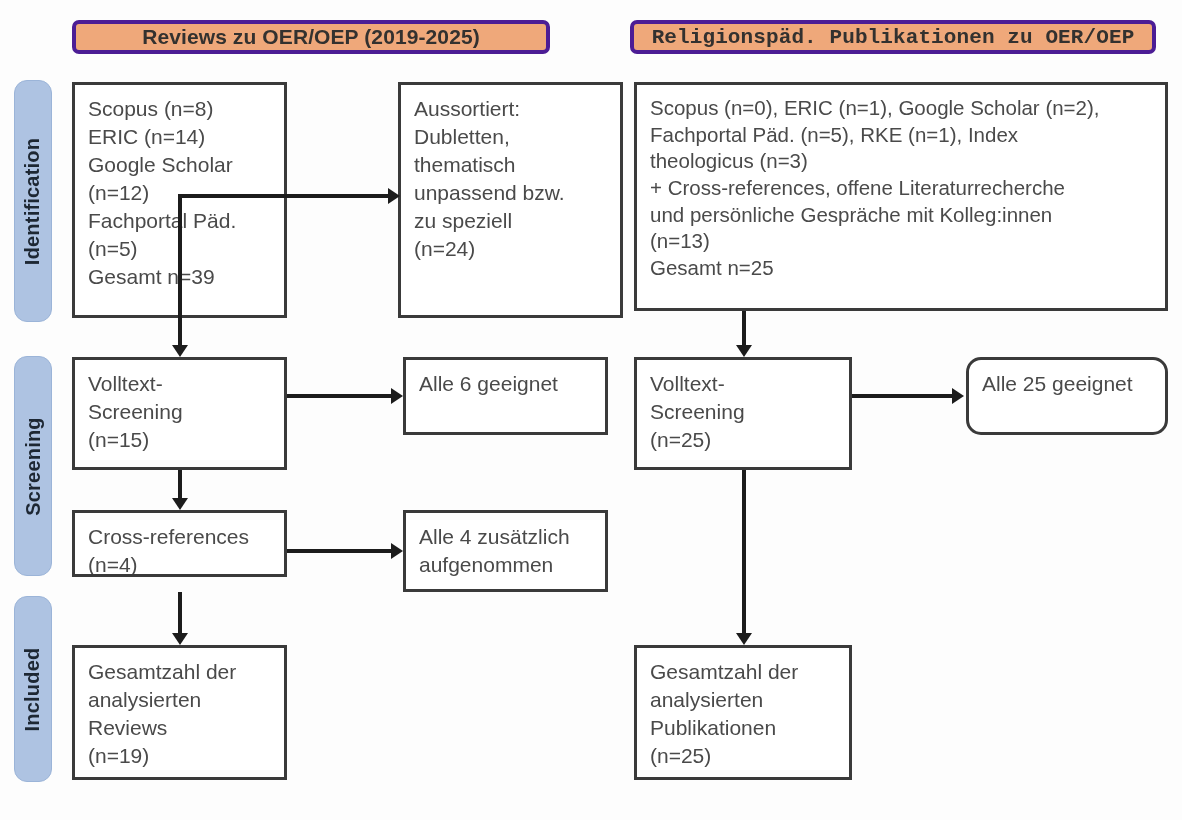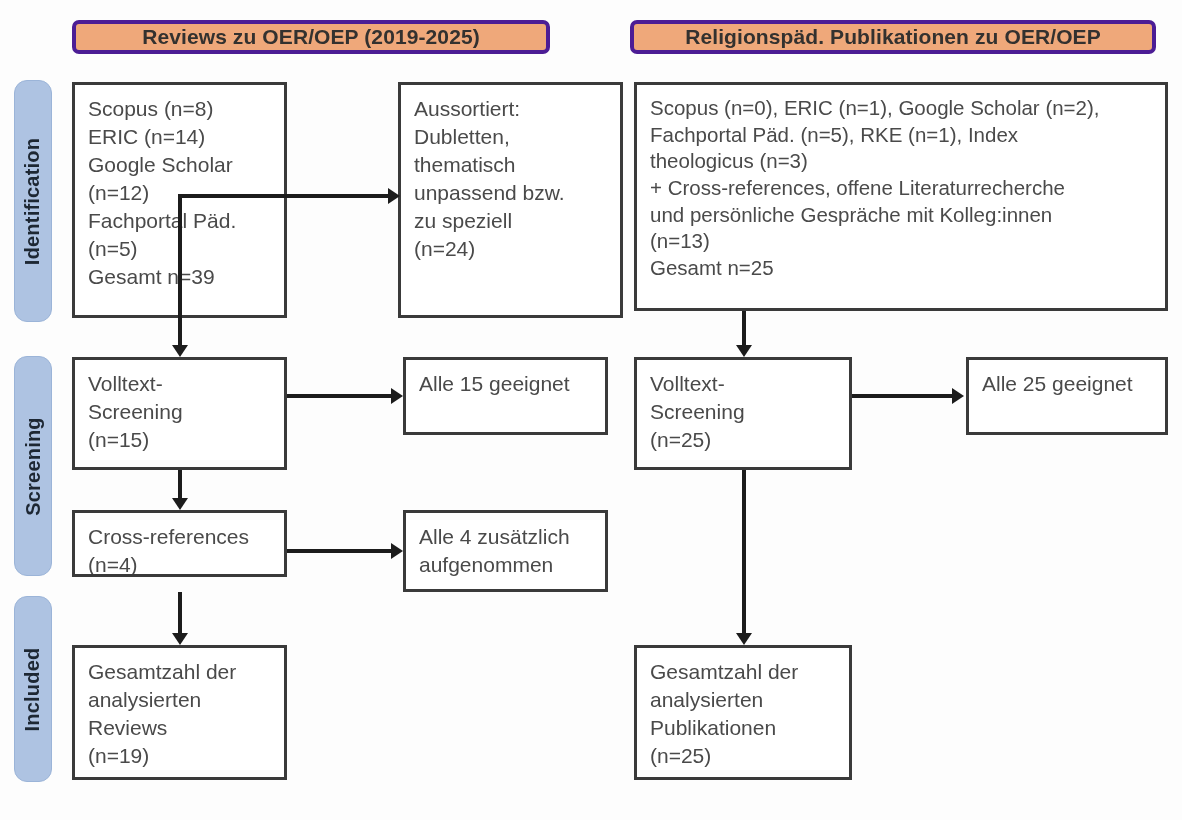--- a/index.html
+++ b/index.html
@@ -94,21 +94,21 @@
     border-left: 12px solid #1c1c1c;
   }
 </style>
 </head>
 <body>
 
 <div id="canvas">
 
   <div class="col-header" style="left:72px; top:20px; width:478px; height:34px;">Reviews zu OER/OEP (2019-2025)</div>
 
-  <div class="col-header" style="left:630px; top:20px; width:526px; height:34px;">Religionspäd. Publikationen zu OER/OEP</div>
+  <div class="col-header" style="left:630px; top:20px; width:526px; height:34px;font-family:Liberation Mono, monospace;">Religionspäd. Publikationen zu OER/OEP</div>
 
   <div class="stage-label" style="left:14px; top:80px; width:38px; height:242px;">
     <span>Identification</span>
   </div>
 
   <div class="stage-label" style="left:14px; top:356px; width:38px; height:220px;">
     <span>Screening</span>
   </div>
 
   <div class="stage-label" style="left:14px; top:596px; width:38px; height:186px;">
@@ -127,21 +127,21 @@
 Dubletten,
 thematisch
 unpassend bzw.
 zu speziell
 (n=24)</div>
 
   <div class="box" style="left:72px; top:357px; width:215px; height:113px; font-size:21px;">Volltext-
 Screening
 (n=15)</div>
 
-  <div class="box" style="left:403px; top:357px; width:205px; height:78px; font-size:21px;">Alle 15 geeignet</div>
+  <div class="box" style="left:403px; top:357px; width:205px; height:78px; font-size:21px;">Alle 6 geeignet</div>
 
   <div class="box" style="left:72px; top:510px; width:215px; height:67px; font-size:21px;">Cross-references
 (n=4)</div>
 
   <div class="box" style="left:403px; top:510px; width:205px; height:82px; font-size:21px;">Alle 4 zusätzlich
 aufgenommen</div>
 
   <div class="box" style="left:72px; top:645px; width:215px; height:135px; font-size:21px;">Gesamtzahl der
 analysierten
 Reviews
@@ -152,21 +152,21 @@
 theologicus (n=3)
 + Cross-references, offene Literaturrecherche
 und persönliche Gespräche mit Kolleg:innen
 (n=13)
 Gesamt n=25</div>
 
   <div class="box" style="left:634px; top:357px; width:218px; height:113px; font-size:21px;">Volltext-
 Screening
 (n=25)</div>
 
-  <div class="box" style="left:966px; top:357px; width:202px; height:78px; font-size:21px;">Alle 25 geeignet</div>
+  <div class="box" style="left:966px; top:357px; width:202px; height:78px; font-size:21px;border-radius:15px;">Alle 25 geeignet</div>
 
   <div class="box" style="left:634px; top:645px; width:218px; height:135px; font-size:21px;">Gesamtzahl der
 analysierten
 Publikationen
 (n=25)</div>
 
   <div class="line-h" style="left:178px; top:194px; width:214px;"></div>
   <div class="arrow-right" style="left:388px; top:188px;"></div>
 
   <div class="line-v" style="left:178px; top:194px; height:124px;"></div>

